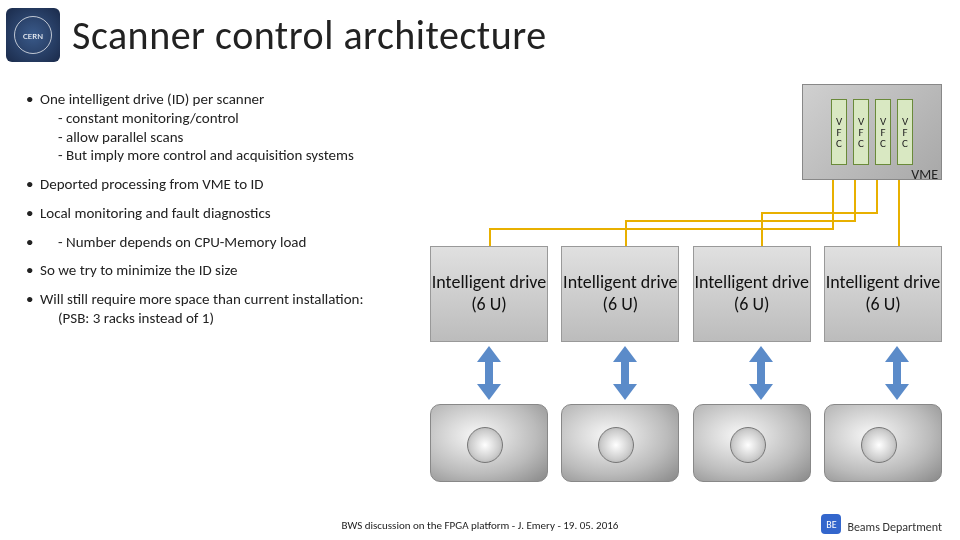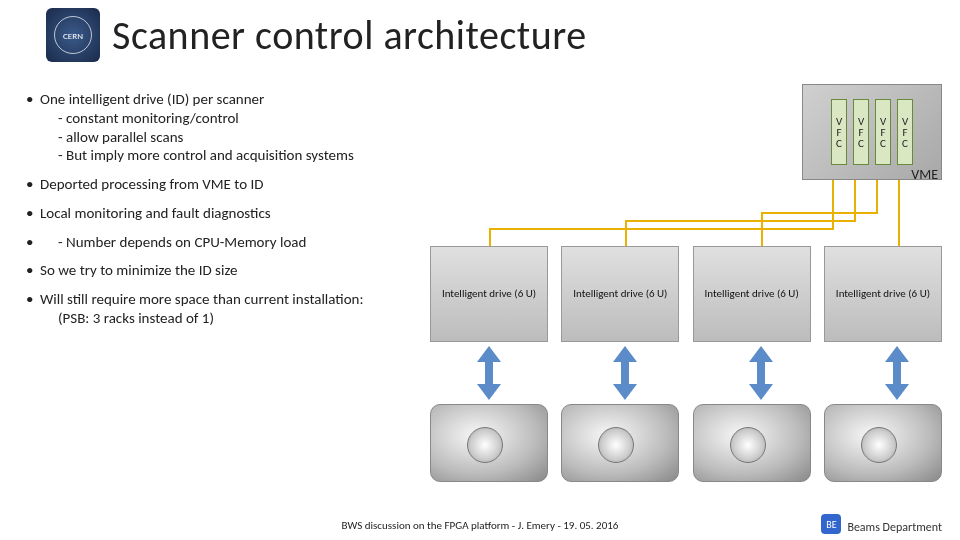--- a/index.html
+++ b/index.html
@@ -22,21 +22,20 @@
     background: radial-gradient(circle at 50% 50%, #3a5a8a 0%, #1a2a4a 100%);
     border-radius: 6px;
     display: flex;
     align-items: center;
     justify-content: center;
     color: #fff;
     font-size: 9px;
     text-align: center;
     line-height: 1;
     position: relative;
-    margin-left: 40px;
   }
   .logo::before {
     content: "";
     position: absolute;
     width: 36px; height: 36px;
     border: 1.5px solid rgba(255,255,255,0.7);
     border-radius: 50%;
   }
   .title {
     font-size: 40px;
@@ -112,21 +111,21 @@
     justify-content: space-between;
   }
   .drive {
     width: 118px;
     height: 96px;
     background: linear-gradient(180deg,#e0e0e0,#bcbcbc);
     border: 1px solid #999;
     display: flex;
     align-items: center;
     justify-content: center;
-    font-size: 11px;
+    font-size: 18px;
     text-align: center;
     color: #111;
     line-height: 1.2;
     position: relative;
   }
   .motors-row {
     position: absolute;
     top: 404px;
     left: 430px;
     right: 18px;

